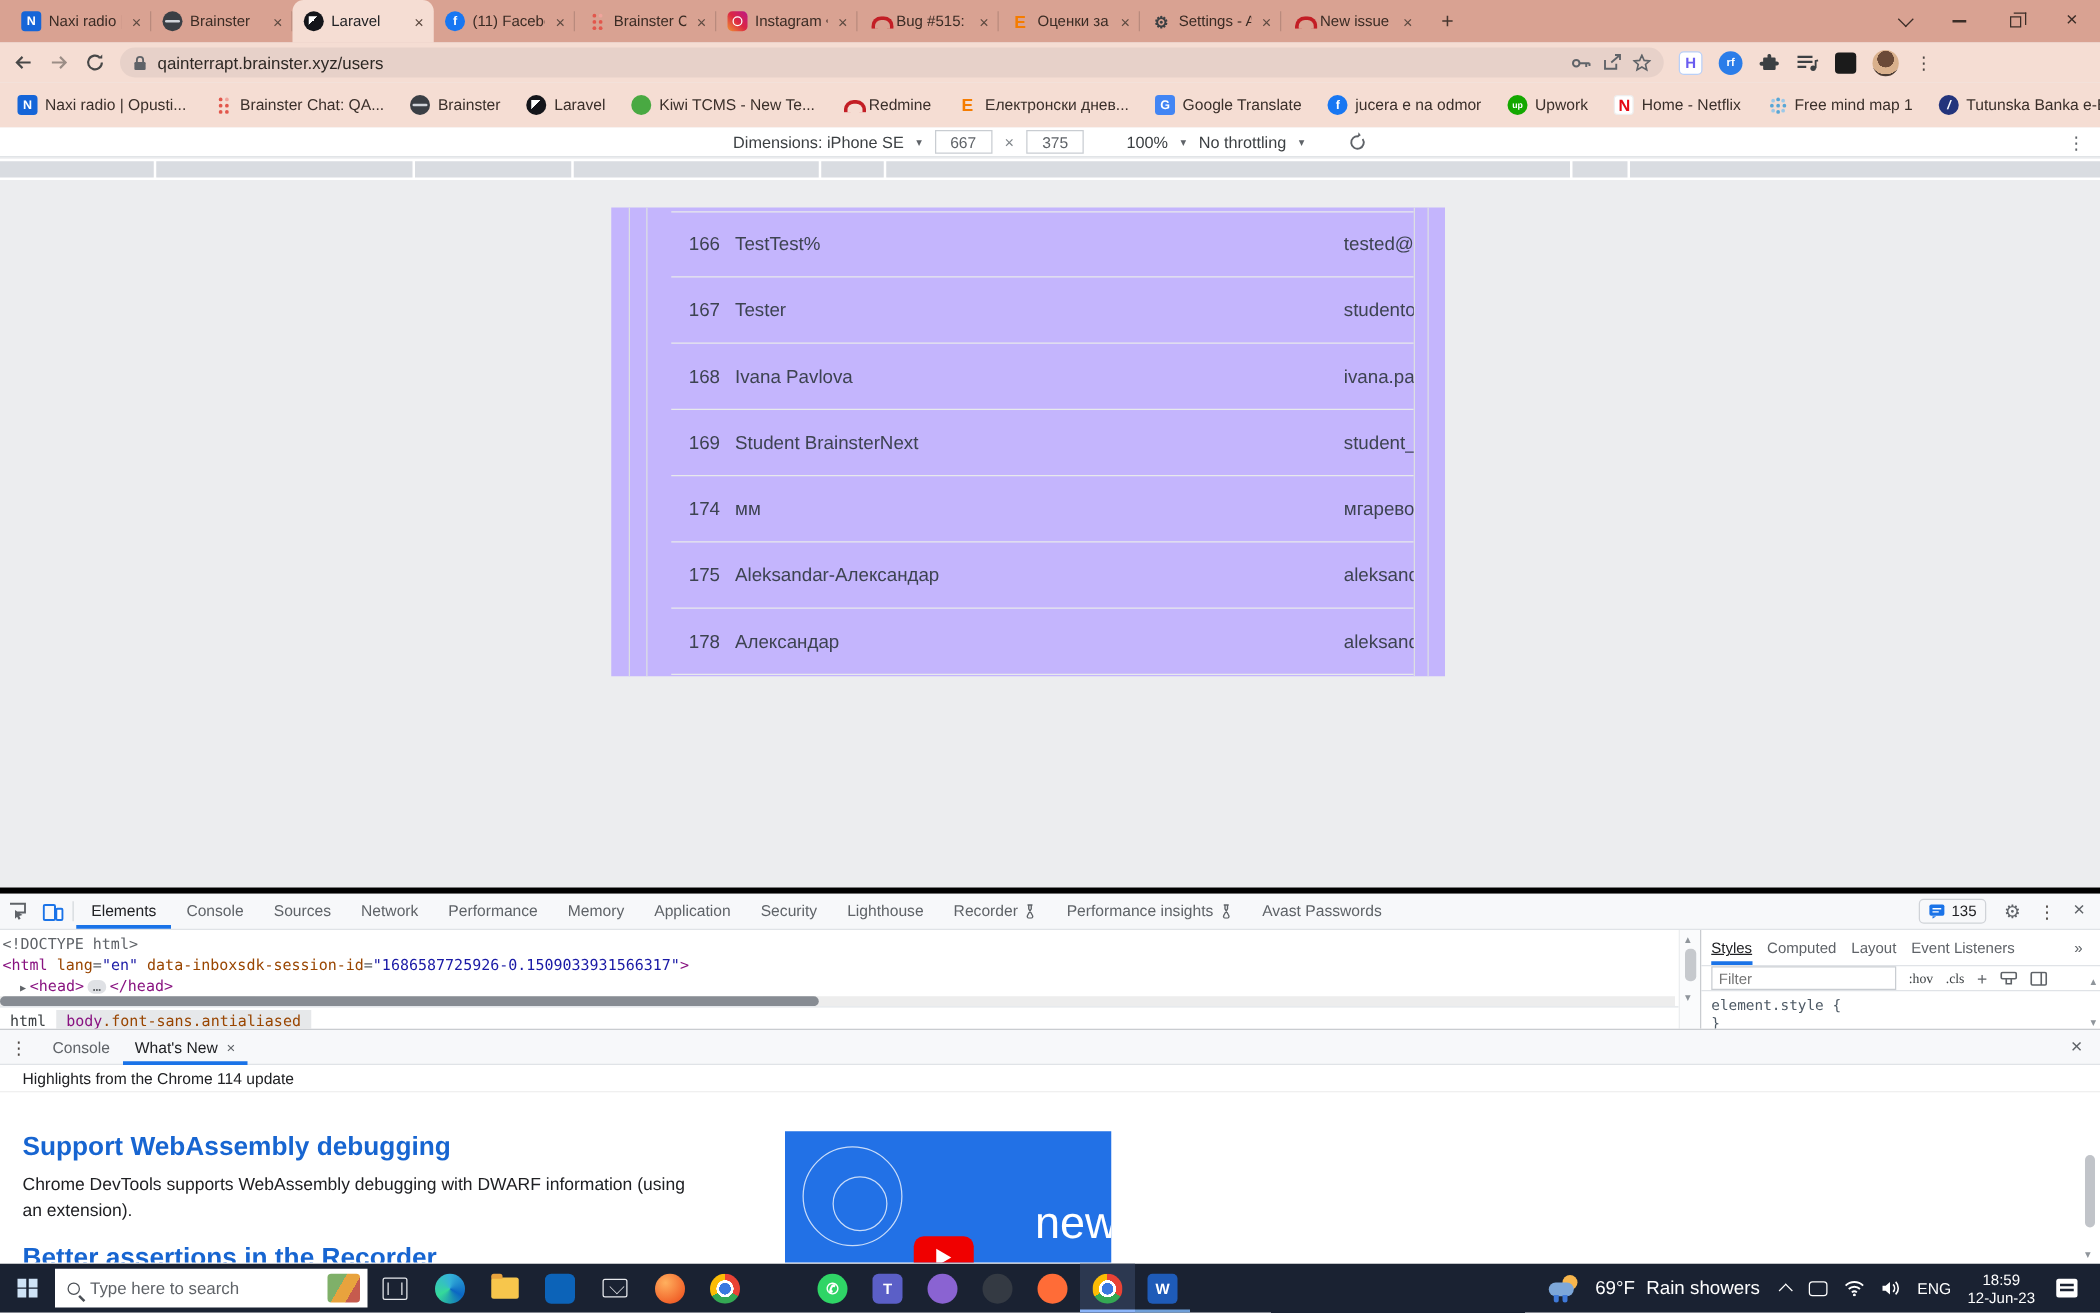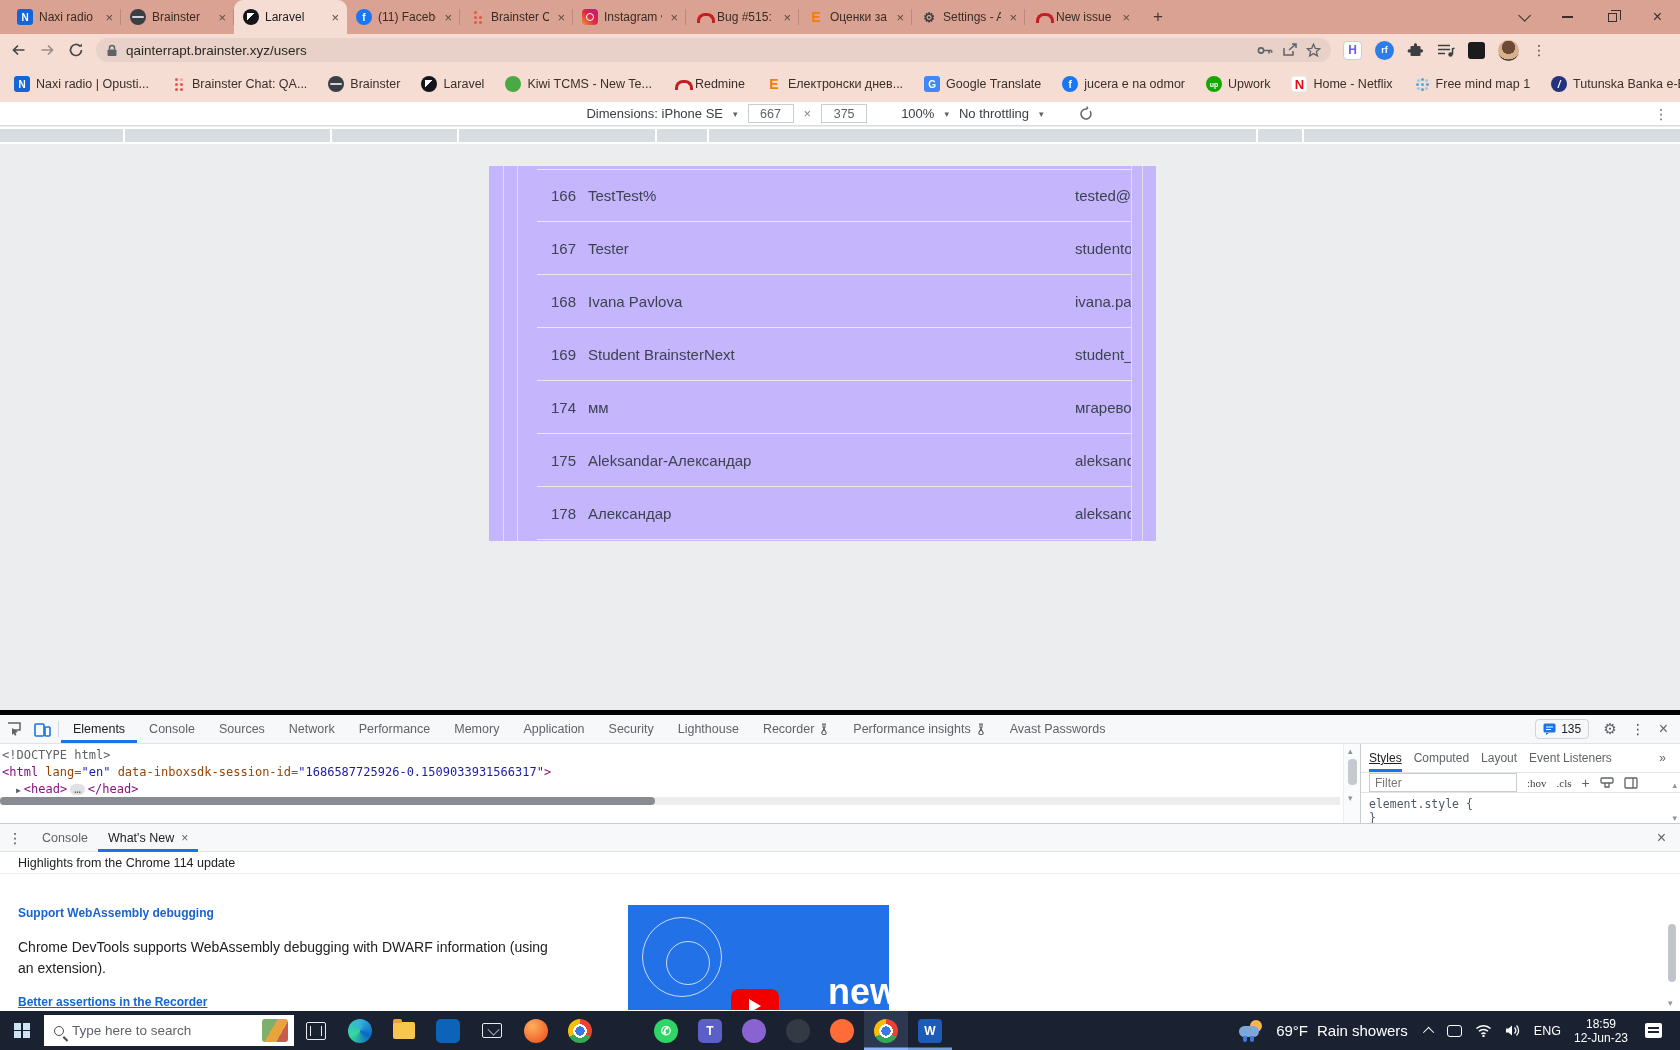--- a/index.html
+++ b/index.html
@@ -134,29 +134,29 @@
   
   #drawer { left:0; top:823px; width:1680px; height:188px; background:#fff; }
   #drawer-tabbar { height:29px; background:#f7f8fa; border-top:1px solid #c9ccd0; border-bottom:1px solid #e0e3e7; display:flex; align-items:center; font-size:12.5px; color:#5f6368; }
   #drawer-tabbar .kebab { margin:0 10px 0 8px; }
   .drawer-tab { padding:0 10px; height:28px; display:flex; align-items:center; gap:7px; }
   .drawer-tab.active { color:#202124; box-shadow:inset 0 -3px 0 #1a73e8; }
   .tab-x { font-size:12px; color:#5f6368; }
   #drawer-close { margin-left:auto; margin-right:14px; font-size:16px; color:#5f6368; }
   #highlights-bar { height:22px; border-bottom:1px solid #ebebeb; display:flex; align-items:center; padding-left:18px; font-size:12.5px; color:#202124; }
   #wn-content { position:relative; height:136px; background:#fff; overflow:hidden; }
-  .wn-h { position:absolute; left:18px; font-size:12px; font-weight:bold; color:#1765d1; }
+  .wn-h { position:absolute; left:18px; font-size:21px; font-weight:bold; color:#1765d1; }
   #wn-h1 { top:32px; }
   #wn-p1 { position:absolute; left:18px; top:63px; width:548px; font-size:14px; color:#202124; line-height:21px; }
   #wn-h2 { top:121px; text-decoration:underline; }
   #wn-video { position:absolute; left:628px; top:31px; width:261px; height:106px; background:#2271e6; overflow:hidden; }
   .wn-circle { position:absolute; border:1px solid rgba(255,255,255,.75); border-radius:50%; }
   #wn-play { position:absolute; left:103px; top:84px; width:48px; height:34px; background:#f00000; border-radius:8px; display:flex; align-items:center; justify-content:center; }
   #wn-play::after { content:""; width:0; height:0; border-left:12px solid #fff; border-top:7px solid transparent; border-bottom:7px solid transparent; }
-  #wn-new { position:absolute; left:200px; top:66px; font-size:36px; font-weight:bold; color:#fff; }
+  #wn-new { position:absolute; left:200px; top:52px; font-size:36px; font-weight:normal; color:#fff; }
   #drawer-scroll { position:absolute; right:2px; top:32px; width:12px; bottom:2px; color:#8f959b; font-size:9px; }
   #drawer-scroll .thumb { position:absolute; top:18px; left:2px; width:8px; height:58px; background:#c1c4c9; border-radius:4px; }
   #drawer-scroll .down { position:absolute; bottom:0; left:2px; }
 
   
   #taskbar { left:0; top:1011px; width:1680px; height:39px; background:#1a2232; display:flex; align-items:center; color:#fff; z-index:50; }
   .tb-cell { width:44px; height:39px; display:flex; align-items:center; justify-content:center; }
   #win-logo { display:grid; grid-template-columns:7px 7px; grid-template-rows:7px 7px; gap:1.5px; }
   #win-logo span { background:#cfe3f6; }
   #tb-search { width:250px; height:31px; background:#fff; display:flex; align-items:center; gap:8px; padding:0 6px 0 10px; }
@@ -529,20 +529,24 @@
       <div class="domline" style="padding-top:3px"><span class="doct">&lt;!DOCTYPE html&gt;</span></div>
       <div class="domline">
         <span class="tagc">&lt;html</span><span>&nbsp;</span><span class="attrc">lang</span><span class="doct">=</span><span class="valc">"en"</span><span>&nbsp;</span><span class="attrc">data-inboxsdk-session-id</span><span class="doct">=</span><span class="valc">"1686587725926-0.1509033931566317"</span><span class="tagc">&gt;</span>
       </div>
       <div class="domline" style="padding-left:16px">
         <span class="tw-arrow">▶</span><span class="tagc">&lt;head&gt;</span><span class="ellipsis-pill">…</span><span class="tagc">&lt;/head&gt;</span>
       </div>
       <div id="h-scroll">
           <div class="thumb"></div>
         </div>
+      <div id="breadcrumbs">
+        <span class="crumb-root">html</span>
+        <span class="crumb-sel"><span class="t1">body</span><span class="t2">.font-sans.antialiased</span></span>
+      </div>
     </div>
     <div id="elem-vscroll">
       <span class="up">▴</span>
       <div class="thumb"></div>
       <span class="down">▾</span>
     </div>
     <div id="styles-sidebar">
       <div id="ss-tabs">
         <span class="ss-tab active">Styles</span>
         <span class="ss-tab">Computed</span>

